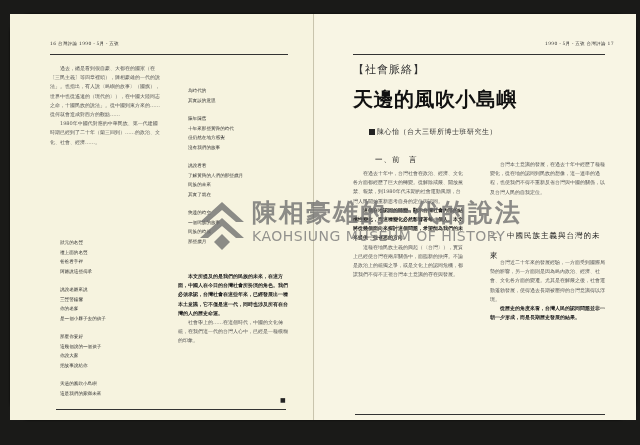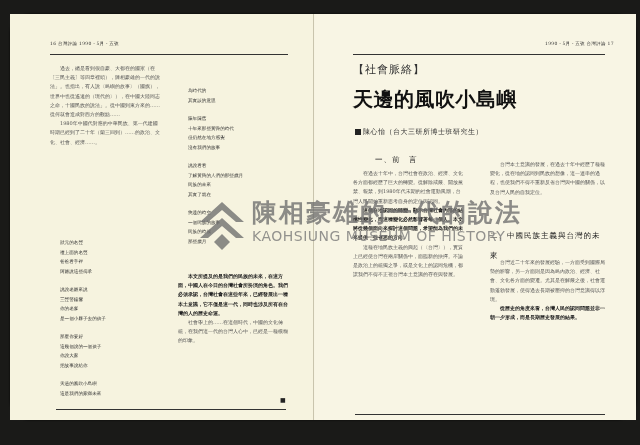--- a/index.html
+++ b/index.html
@@ -34,21 +34,21 @@
   .column-label {
     position: absolute; left: 38px; top: 48px;
     font-size: 11px; color: #333; letter-spacing: 1px;
   }
   .title {
     position: absolute; left: 38px; top: 72px;
     font-size: 20px; font-weight: bold; color: #111; letter-spacing: 0.5px;
     font-family: "DejaVu Serif", serif;
   }
   .byline {
-    position: absolute; left: 40px; top: 113px;
+    position: absolute; left: 54px; top: 113px;
     font-size: 7px; color: #333; white-space: nowrap; letter-spacing: 0.5px;
   }
   .byline .sq { display: inline-block; width: 6px; height: 6px; background: #222; margin-right: 2px; vertical-align: -1px; }
   .section-h {
     position: absolute; font-size: 7.5px; color: #222; white-space: nowrap; letter-spacing: 1px;
   }
   .watermark {
     position: absolute; left: 190px; top: 196px; width: 270px; height: 60px;
     pointer-events: none; opacity: 0.78;
   }

